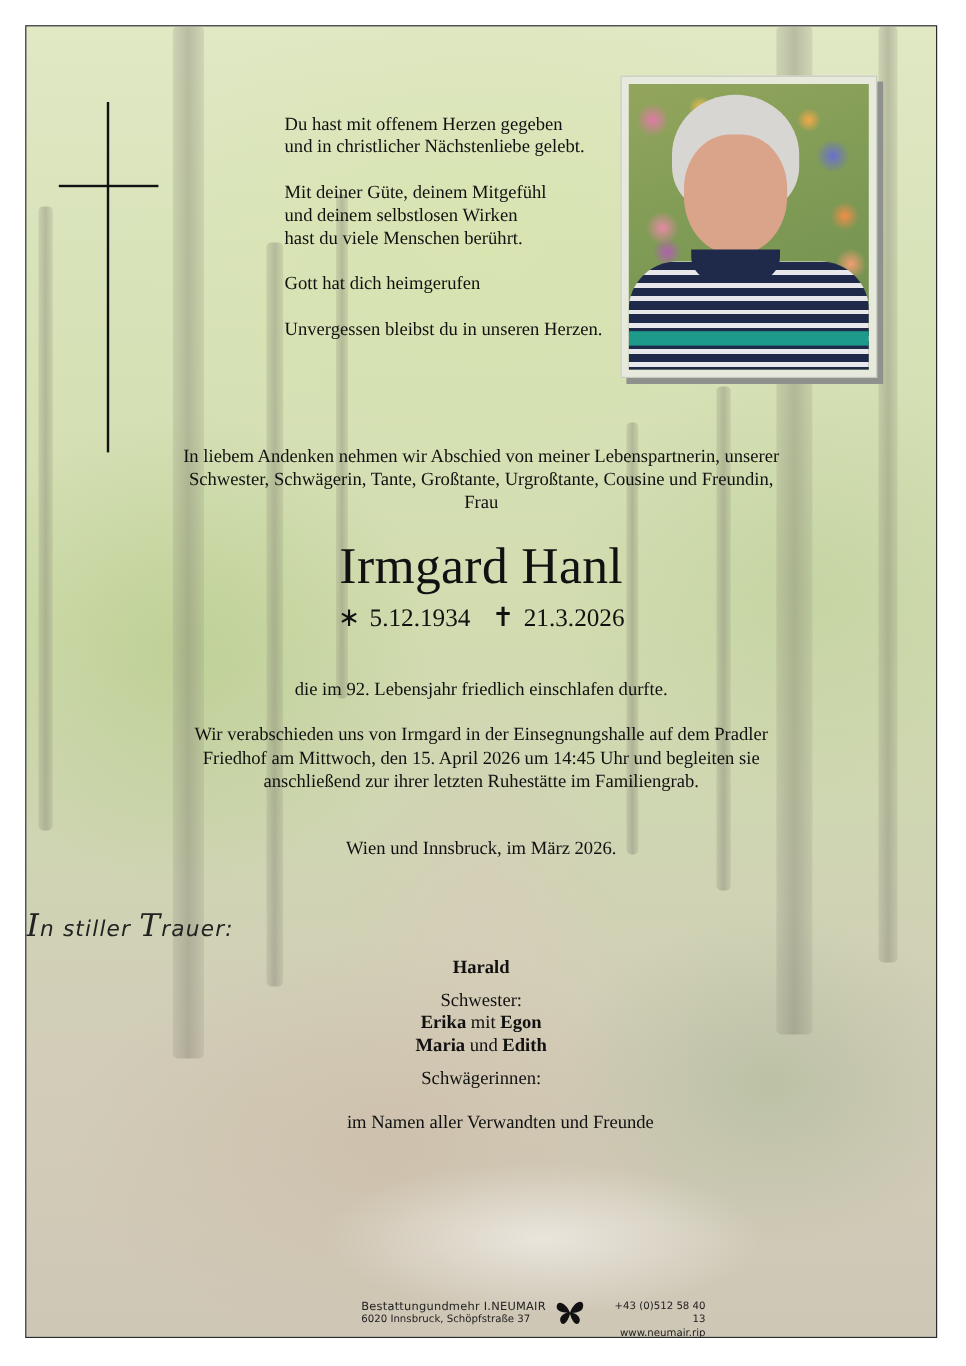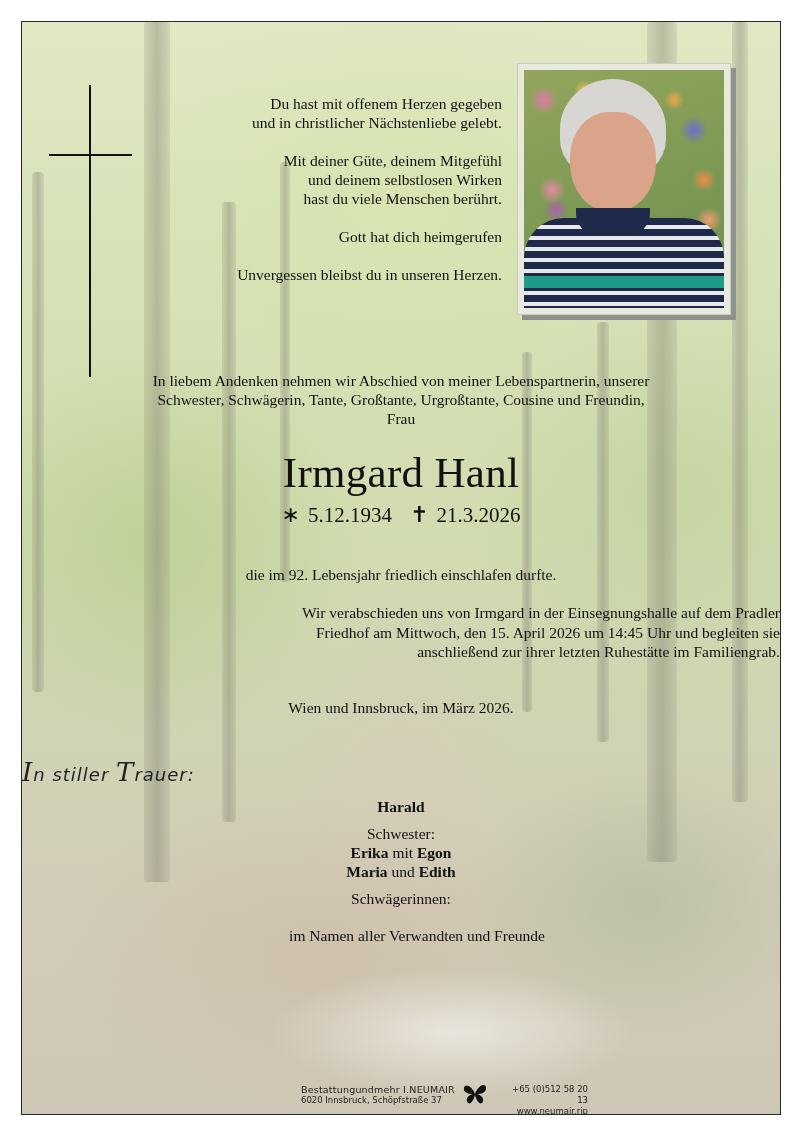--- a/index.html
+++ b/index.html
@@ -54,21 +54,21 @@
       left: 27px;
       top: 132px;
       width: 83px;
       height: 2px;
       background: #111;
     }
     .poem {
       position: absolute;
       right: 278px;
       top: 72px;
-      text-align: right;
+      text-align: left;
       font-size: 15.5px;
       line-height: 19px;
       margin-left: 23px;
     }
     .poem .stanza {
       margin: 0 0 19px 0;
     }
     .photo-frame {
       position: absolute;
       left: 495px;
@@ -188,21 +188,21 @@
       top: 543px;
       text-align: center;
       font-size: 15.5px;
       line-height: 19px;
     }
     .ceremony {
       position: absolute;
       left: 0;
       width: 100%;
       top: 581px;
-      text-align: right;
+      text-align: center;
       font-size: 15.5px;
       line-height: 19.5px;
     }
     .place {
       position: absolute;
       left: 0;
       width: 100%;
       top: 676px;
       text-align: center;
       font-size: 15.5px;
@@ -369,18 +369,18 @@
   <div class="footer">
     <div class="left">
       <div class="brand">Bestattungundmehr  I.NEUMAIR</div>
       <div>6020 Innsbruck, Schöpfstraße 37</div>
     </div>
     <svg class="butterfly" viewBox="0 0 26 24">
       <path d="M13 12 C10 4, 3 1, 2 6 C1 10, 6 12, 11 12 C6 13, 3 17, 6 21 C9 23, 12 17, 13 13 Z" fill="#111"></path>
       <path d="M13 12 C16 3, 24 0, 24 6 C24 11, 19 12, 15 12 C20 13, 23 18, 20 21 C17 23, 14 17, 13 13 Z" fill="#111"></path>
     </svg>
     <div class="right">
-      <div>+65 (0)512 58 20 13</div>
+      <div>+43 (0)512 58 40 13</div>
       <div>www.neumair.rip</div>
     </div>
   </div>
 
 </div>
 
 </body></html>

